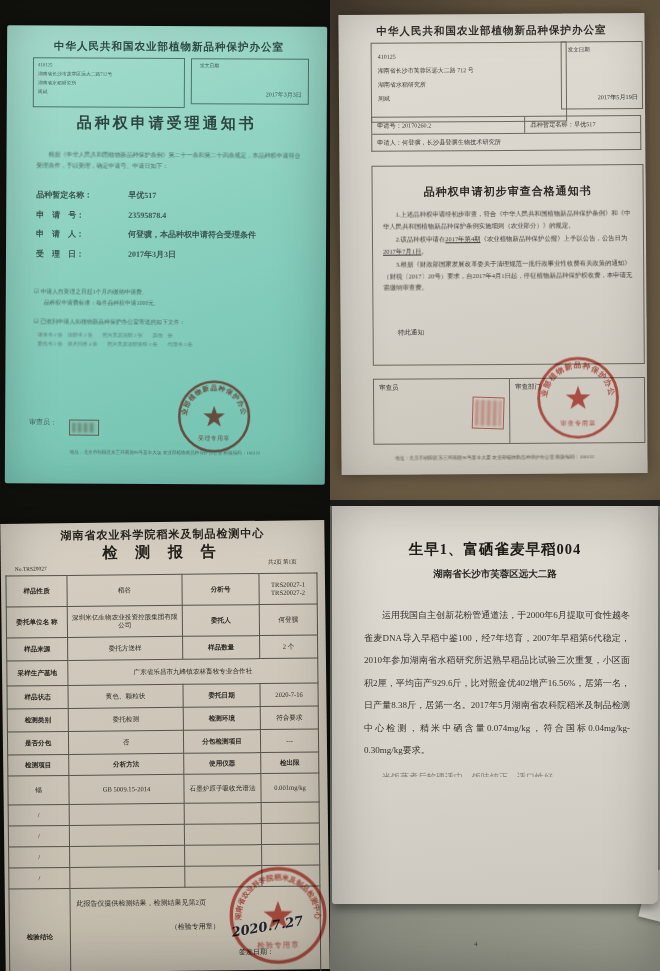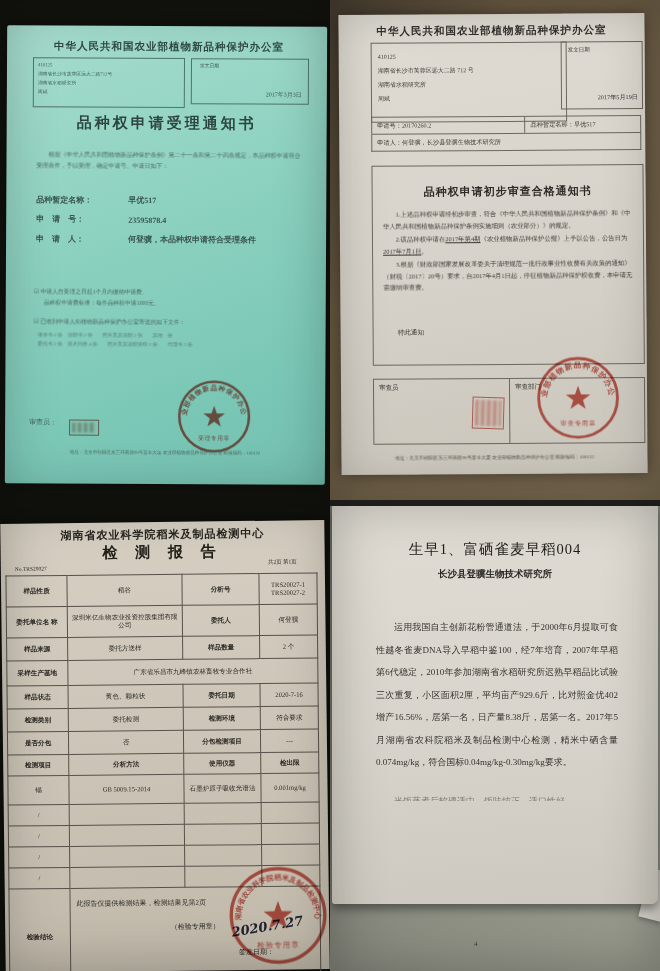--- a/index.html
+++ b/index.html
@@ -21,21 +21,21 @@
     box-shadow:0 0 14px rgba(0,0,0,.5);transform:rotate(.3deg);color:#3a5650;}
   .tl-org{left:10px;right:6px;top:14px;font-size:10.5px;font-weight:bold;letter-spacing:1px;color:#2f4a44;}
   .tl-box{border:1px solid #4f746b;}
   .tl-sender{left:26px;top:32px;width:142px;height:44px;padding:2px 4px;font-size:4.8px;line-height:9px;color:#44635c;}
   .tl-datebox{left:184px;top:32px;width:116px;height:44px;}
   .tl-datelabel{left:8px;top:3px;font-size:4.8px;}
   .tl-date{right:6px;bottom:4px;font-size:6px;}
   .tl-title{left:0;right:0;top:88px;font-size:15px;font-weight:bold;letter-spacing:3px;color:#2c453f;}
   .tl-intro{left:30px;right:26px;top:124px;font-size:6px;line-height:10.5px;color:#4a6861;text-indent:2em;}
   .tl-fields{left:30px;top:160px;width:270px;}
-  .tl-frow{display:flex;height:19.5px;align-items:flex-end;font-size:8px;font-weight:bold;color:#39544d;}
+  .tl-frow{display:flex;height:19.5px;align-items:center;font-size:8px;font-weight:bold;color:#39544d;}
   .tl-flabel{width:92px;}
   .tl-fvalue{font-weight:bold;}
   .tl-note{position:absolute;font-size:5.8px;color:#4a6861;}
   .tl-attach{position:absolute;font-size:5px;color:#4f6d66;}
   .tl-examiner{left:24px;top:392px;font-size:7px;color:#44635c;}
   .stamp-rect{position:absolute;border:1.5px solid #c34f41;mix-blend-mode:multiply;opacity:.8;}
   .stamp-rect .ink{position:absolute;inset:2px;background:
     repeating-linear-gradient(90deg,rgba(200,70,55,.55) 0 3px,rgba(200,70,55,.12) 3px 6px);
     filter:blur(.8px);}
   .tl-footer{left:0;right:0;top:424px;font-size:4.6px;color:#4a6861;}
@@ -88,25 +88,25 @@
   .bl-issue{display:block;text-align:right;margin-top:12px;padding-right:40px;}
   .handwrite{position:absolute;font-size:13px;font-weight:bold;font-style:italic;
     color:#20202e;transform:rotate(-9deg);font-family:"DejaVu Serif",serif;}
 
   
   .q-br{left:330px;top:500px;width:330px;height:471px;background:linear-gradient(100deg,#7e8076 0%,#8e9084 45%,#999b8e 100%);}
   .br-topstrip{left:0;top:0;width:330px;height:6px;background:#23231f;}
   .paper-desc{left:2px;top:6px;width:326px;height:398px;border-radius:0 0 7px 3px;
     background:linear-gradient(175deg,#e0dcd3 0%,#d8d4cb 55%,#ccc8bf 100%);
     box-shadow:0 5px 10px rgba(0,0,0,.4);color:#2e2c28;}
-  .br-title{left:0;right:0;top:34px;font-size:14.5px;font-weight:normal;letter-spacing:1px;color:#1e1c19;}
+  .br-title{left:0;right:0;top:34px;font-size:14.5px;font-weight:bold;letter-spacing:1px;color:#1e1c19;}
   .br-subtitle{left:0;right:0;top:62px;font-size:9.5px;font-weight:bold;color:#2a2824;}
   .br-body{position:absolute;left:28px;right:24px;top:94px;font-size:9px;line-height:22.5px;
     text-align:justify;color:#35332e;}
-  .br-body p{margin:16px;text-indent:2em;}
+  .br-body p{margin:4px;text-indent:2em;}
   .br-clip{height:11px;overflow:hidden;opacity:.55;filter:blur(.4px);}
   .br-page{left:144px;top:440px;font-size:7px;color:#3a3a34;}
   .br-sliver{left:314px;top:370px;width:24px;height:50px;background:#d9d6cd;transform:rotate(14deg);box-shadow:0 2px 5px rgba(0,0,0,.3);}
 
   
   .seal{position:absolute;mix-blend-mode:multiply;opacity:.85;filter:blur(.3px);}
   .seal-ring{fill:none;stroke:#c8453a;stroke-width:4;}
   .seal-star{fill:#c8453a;}
   .seal-arc{font-size:10.5px;fill:#c8453a;letter-spacing:1.5px;font-weight:bold;}
   .seal-bottom{font-size:9px;fill:#c8453a;letter-spacing:1px;}
@@ -140,20 +140,24 @@
           <span class="tl-flabel">品种暂定名称：</span>
           <span class="tl-fvalue">早优517</span>
         </div>
         <div class="tl-frow">
           <span class="tl-flabel">申　请　号：</span>
           <span class="tl-fvalue">23595878.4</span>
         </div>
         <div class="tl-frow">
           <span class="tl-flabel">申　请　人：</span>
           <span class="tl-fvalue">何登骥，本品种权申请符合受理条件</span>
+        </div>
+        <div class="tl-frow">
+          <span class="tl-flabel">受　理　日：</span>
+          <span class="tl-fvalue">2017年3月3日</span>
         </div>
       </div>
 
       <div class="tl-note blur1" style="left:28px;top:262px;">☑ 申请人自受理之日起1个月内缴纳申请费。</div>
       <div class="tl-note blur1" style="left:38px;top:273px;">品种权申请费标准：每件品种权申请1000元。</div>
       <div class="tl-note blur1" style="left:28px;top:292px;">☑ 已收到申请人向植物新品种保护办公室寄送的如下文件：</div>
       <div class="tl-attach blur2" style="left:32px;top:306px;">请求书 2 份　说明书 2 份　　照片及其说明 2 张　　其他　份</div>
       <div class="tl-attach blur2" style="left:32px;top:315px;">委托书 2 份　技术问卷 4 份　　照片及其说明资料 2 份　　代理书 3 份</div>
 
       <div class="abs tl-examiner">审查员：</div>
@@ -346,21 +350,21 @@
         <text class="seal-bottom" x="60" y="100" text-anchor="middle">检验专用章</text>
       </svg>
     </div>
   </section>
 
   <section class="quad q-br">
     <div class="abs br-topstrip"></div>
     <div class="abs br-sliver"></div>
     <div class="paper paper-desc">
       <div class="abs ctr br-title">生早1、富硒雀麦早稻004</div>
-      <div class="abs ctr br-subtitle">长沙县登骥生物技术研究所</div>
+      <div class="abs ctr br-subtitle">湖南省长沙市芙蓉区远大二路</div>
       <div class="br-body">
         <p>运用我国自主创新花粉管通道法，于2000年6月提取可食性越冬雀麦DNA导入早稻中鉴100，经7年培育，2007年早稻第6代稳定，2010年参加湖南省水稻研究所迟熟早稻品比试验三次重复，小区面积2厘，平均亩产929.6斤，比对照金优402增产16.56%，居第一名，日产量8.38斤，居第一名。2017年5月湖南省农科院稻米及制品检测中心检测，精米中硒含量0.074mg/kg，符合国标0.04mg/kg-0.30mg/kg要求。</p>
         <p class="br-clip">米饭蒸煮后软硬适中，饭味纯正，适口性好</p>
       </div>
     </div>
     <div class="abs br-page">4</div>
   </section>
 
 </div>
 

